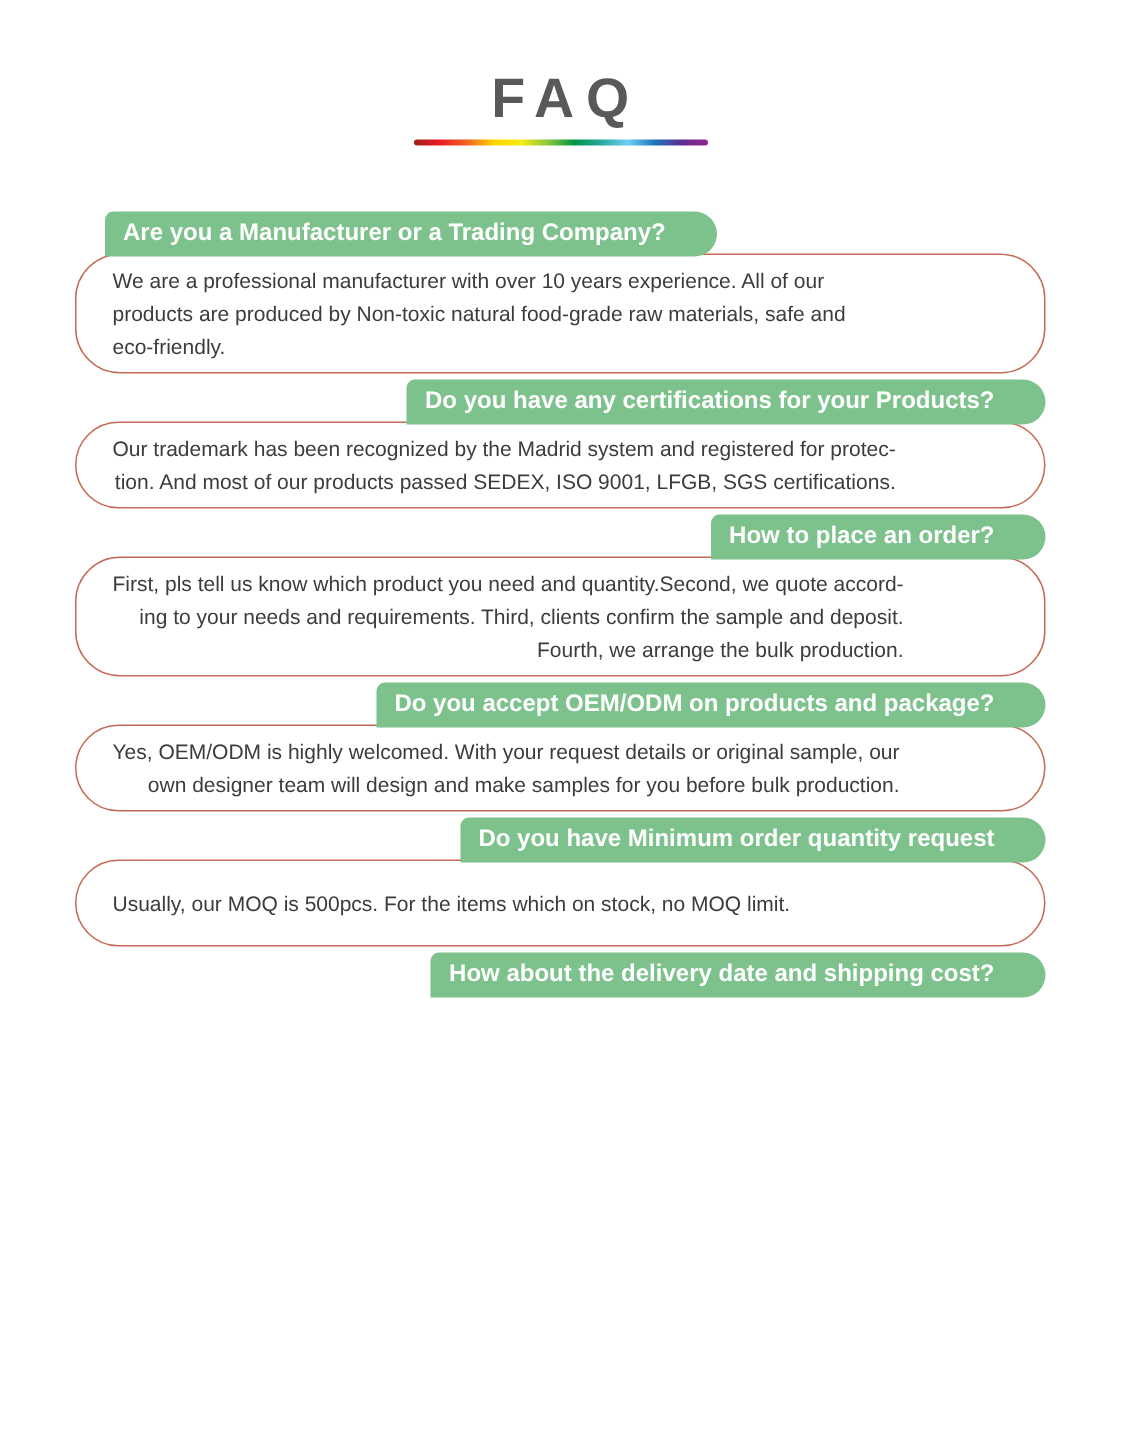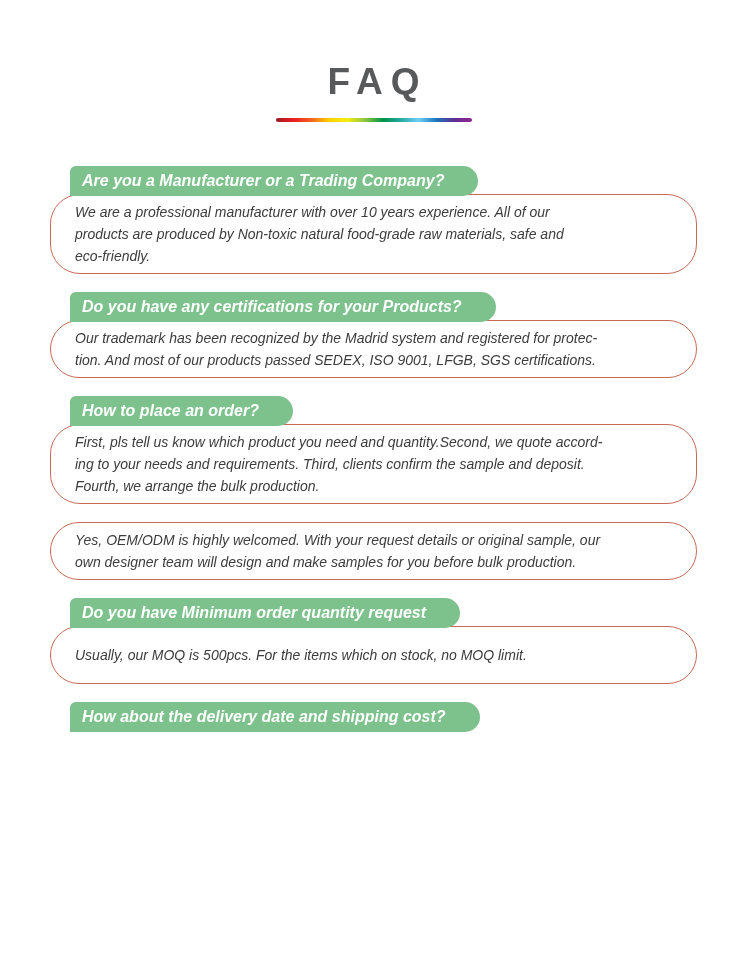--- a/index.html
+++ b/index.html
@@ -17,39 +17,39 @@
     overflow: hidden;
     font-family: "Liberation Sans", sans-serif;
   }
   .page {
     width: 750px;
     height: 968px;
     padding: 46px 53px 0 50px;
   }
   .page-header { text-align: center; }
   .page-title {
-    margin: 16px;
+    margin: 0;
     font-size: 37px;
     line-height: 40px;
     font-weight: bold;
     letter-spacing: 8px;
     color: var(--title);
     text-indent: 8px; 
     font-family: "Liberation Sans", sans-serif;
   }
   .rainbow-divider {
     width: 196px;
     height: 4px;
     margin: 7px auto 0 auto;
     border-radius: 2px;
     
     background: linear-gradient(to right, #9e1f20, #ed1c24, #f26522, #ffd400, #f7ec13, #8dc63f, #009444, #26a9a0, #6dcff6, #1b75bb, #5f2d91, #92278f);
   }
-  .faq-list { margin-top: 44px; font-style: italic; }
-  .faq-item + .faq-item { margin-top: 18px; }
+  .faq-list { margin-top: 44px; }
+  .faq-item + .faq-item { margin-top: 4px; text-align: right; }
   .faq-question {
     display: inline-block;
     position: relative;
     z-index: 1;
     margin: 0 0 -2px 20px;
     background: var(--question-bg);
     color: #ffffff;
     font-size: 16px;
     font-weight: bold;
     line-height: 20px;
@@ -107,20 +107,21 @@
     <section class="faq-item">
       <div class="faq-question">How to place an order?</div>
       <div class="faq-answer-box">
         <p class="faq-answer-text">First, pls tell us know which product you need and quantity.Second, we quote accord-
 ing to your needs and requirements. Third, clients confirm the sample and deposit.
 Fourth, we arrange the bulk production.</p>
       </div>
     </section>
 
     <section class="faq-item">
+      <div class="faq-question">Do you accept OEM/ODM on products and package?</div>
       <div class="faq-answer-box">
         <p class="faq-answer-text">Yes, OEM/ODM is highly welcomed. With your request details or original sample, our
 own designer team will design and make samples for you before bulk production.</p>
       </div>
     </section>
 
     <section class="faq-item">
       <div class="faq-question">Do you have Minimum order quantity request</div>
       <div class="faq-answer-box">
         <p class="faq-answer-text">Usually, our MOQ is 500pcs. For the items which on stock, no MOQ limit.</p>

